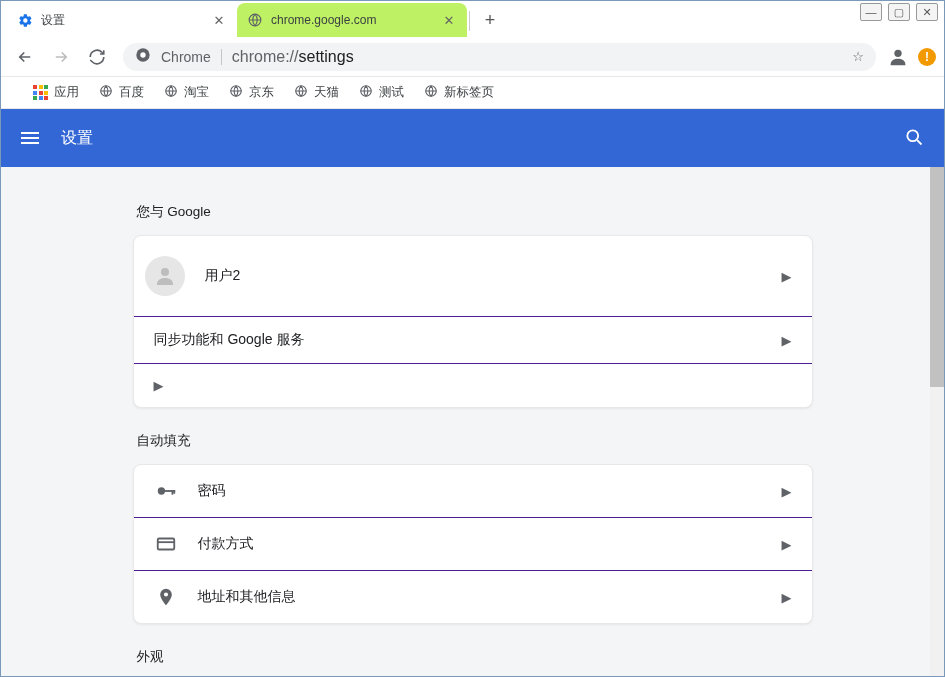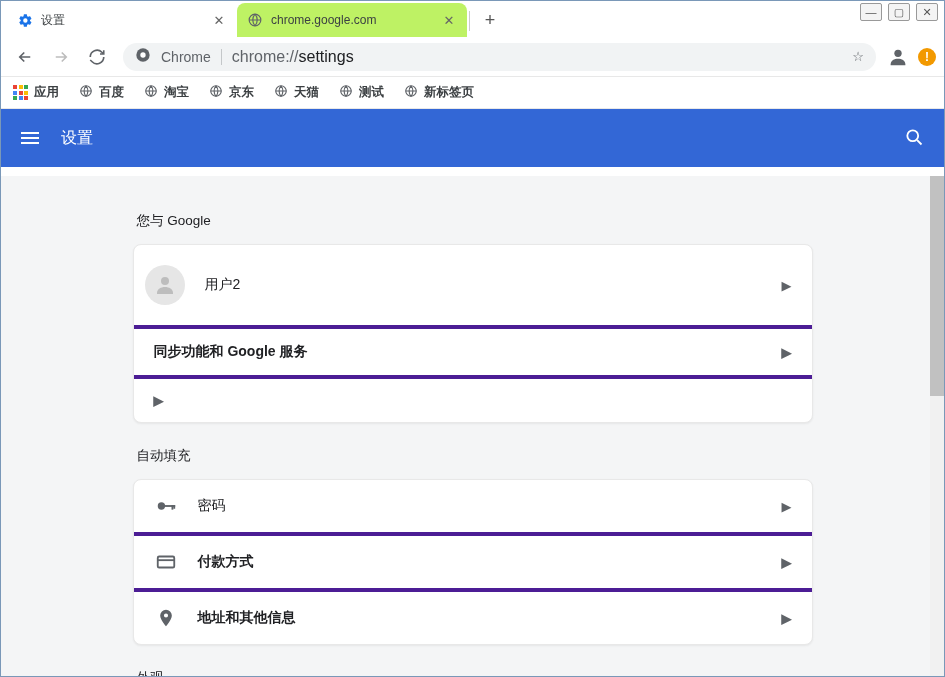--- a/index.html
+++ b/index.html
@@ -24,42 +24,42 @@
   .addrbar { flex: 1; height: 28px; background: #f1f3f4; border-radius: 15px; display: flex; align-items: center; padding: 0 12px; gap: 10px; margin: 0 6px; }
   .addr-chrome { color: #5f6368; font-size: 14px; display: flex; align-items: center; gap: 8px; }
   .addr-sep { width: 1px; height: 16px; background: #c4c7c9; }
   .addr-url { color: #202124; font-size: 16px; }
   .addr-url .path { color: #5f6368; }
   .addr-star { color: #5f6368; }
   .right-icons { display: flex; align-items: center; gap: 8px; }
   .circle-icon { width: 24px; height: 24px; border-radius: 50%; display: flex; align-items: center; justify-content: center; }
   .warn-dot { width: 18px; height: 18px; border-radius: 50%; background: #f29900; color: #fff; display: flex; align-items: center; justify-content: center; font-weight: bold; font-size: 12px; }
   
-  .bookmarks { height: 32px; background: #fff; display: flex; align-items: center; padding: 0 4px; gap: 4px; border-bottom: 1px solid #e8e8e8; font-weight: bold; }
+  .bookmarks { height: 32px; background: #fff; display: flex; align-items: center; padding: 0 24px; gap: 4px; border-bottom: 1px solid #e8e8e8; }
   .bm-item { display: flex; align-items: center; gap: 6px; padding: 4px 8px; font-size: 12.5px; color: #3c4043; cursor: pointer; border-radius: 4px; }
   .globe { color: #5f6368; }
   .apps-icon { display: grid; grid-template-columns: repeat(3, 4px); grid-template-rows: repeat(3, 4px); gap: 1.5px; }
   .apps-icon span:nth-child(1){background:#ea4335;} .apps-icon span:nth-child(2){background:#fbbc04;} .apps-icon span:nth-child(3){background:#34a853;}
   .apps-icon span:nth-child(4){background:#4285f4;} .apps-icon span:nth-child(5){background:#ea4335;} .apps-icon span:nth-child(6){background:#fbbc04;}
   .apps-icon span:nth-child(7){background:#34a853;} .apps-icon span:nth-child(8){background:#4285f4;} .apps-icon span:nth-child(9){background:#ea4335;}
   .apps-icon span { width:4px; height:4px; }
   
   .blue-header { height: 58px; background: #3367d6; color: #fff; display: flex; align-items: center; padding: 0 20px; justify-content: space-between; }
   .blue-left { display: flex; align-items: center; gap: 22px; }
   .hamburger { display: flex; flex-direction: column; gap: 3px; cursor: pointer; }
   .hamburger span { width: 18px; height: 2px; background: #fff; }
   .blue-title { font-size: 16px; }
   .search-icon { cursor: pointer; }
   
-  .content-wrap { flex: 1; background: #f4f5f6; overflow-y: auto; position: relative; margin-top: 9px; }
+  .content-wrap { flex: 1; background: #f4f5f6; overflow-y: auto; position: relative; }
   .content { max-width: 680px; margin: 0 auto; padding: 24px 0 40px 0; }
   .section-title { font-size: 13.5px; color: #202124; margin: 12px 4px 14px 4px; font-weight: 500; }
   .card { background: #fff; border-radius: 8px; border: 1px solid #e8e8e8; box-shadow: 0 1px 2px rgba(60,64,67,.08); margin-bottom: 24px; }
   .row { display: flex; align-items: center; padding: 14px 20px; gap: 20px; cursor: pointer; position: relative; }
-  .row + .row { border-top: 4px solid #4c1d95; font-weight: bold; }
+  .row + .row { border-top: 1px solid #4c1d95; }
   .row.tall { padding-top: 20px; padding-bottom: 20px; padding-left: 11px; }
   .row-icon { width: 24px; height: 24px; display: flex; align-items: center; justify-content: center; color: #5f6368; }
   .avatar { width: 40px; height: 40px; border-radius: 50%; background: #e6e6e6; display: flex; align-items: center; justify-content: center; }
   .row-label { flex: 1; font-size: 14px; color: #202124; }
   .chev { color: #5f6368; font-size: 13px; }
   .vscroll { position: absolute; top: 0; right: 0; width: 14px; height: 100%; background: #f1f1f1; }
   .vscroll .thumb { position: absolute; top: 0; width: 100%; height: 220px; background: #c1c1c1; }
   .gear-icon { color: #1a73e8; }
 </style>
 </head>

